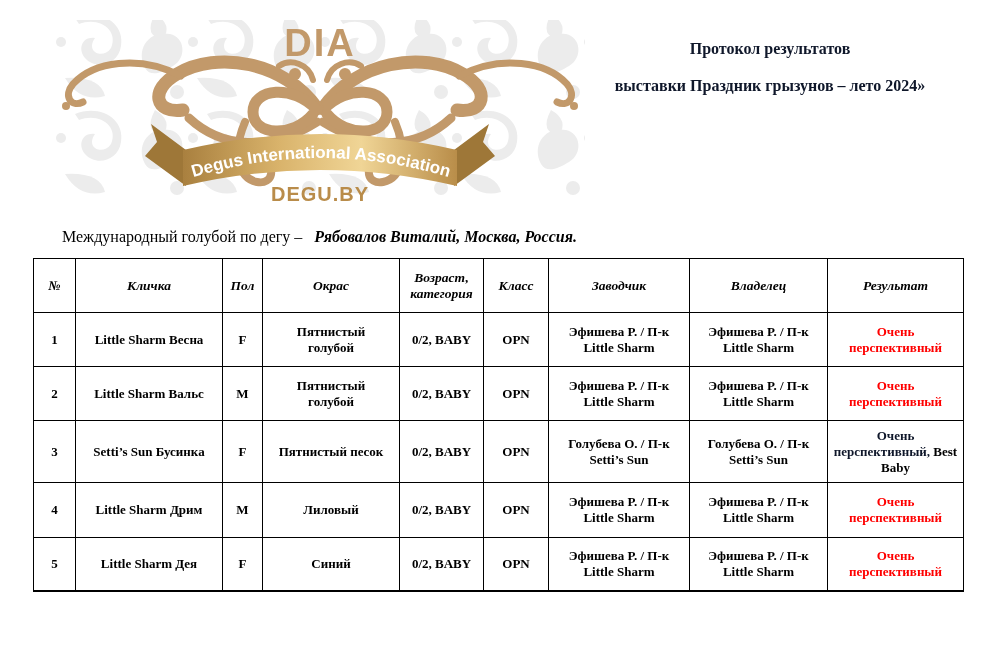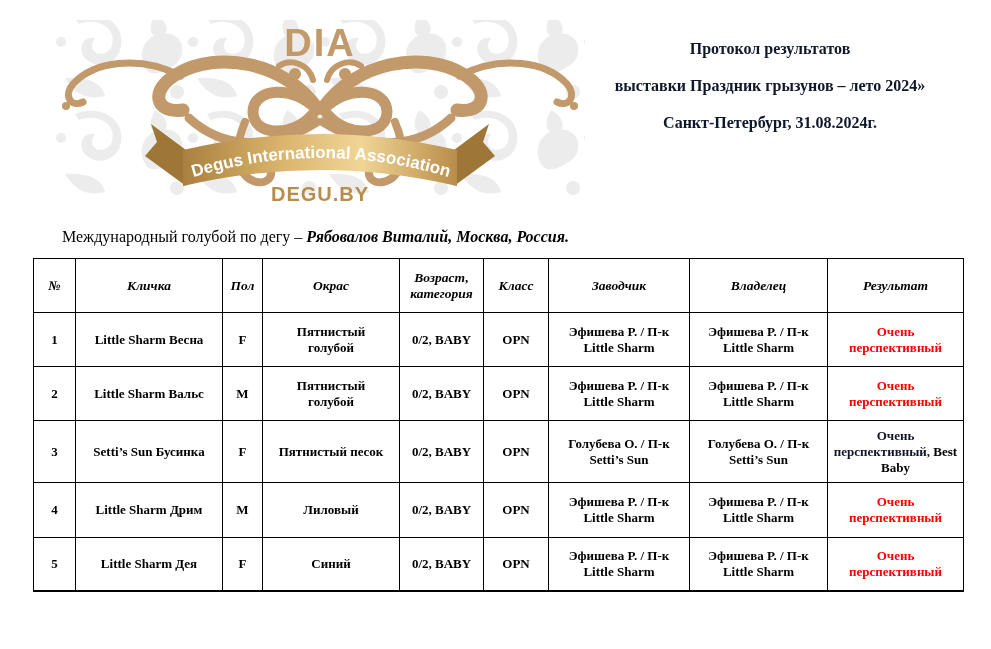--- a/index.html
+++ b/index.html
@@ -5,21 +5,21 @@
   html,body{margin:0;padding:0;}
   body{background:#fff;font-family:"Liberation Serif",serif;-webkit-font-smoothing:antialiased;}
   .page{position:relative;width:991px;height:649px;background:#ffffff;overflow:hidden;padding-left:32px;}
 
   .logo-wrap{position:absolute;left:55px;top:8px;width:530px;height:197px;}
 
   .title-block{position:absolute;left:565px;top:30px;width:410px;text-align:center;
     font-weight:bold;font-size:16px;line-height:37px;color:#0f172a;}
 
   .expert-line{position:absolute;left:62px;top:228px;font-size:16px;color:#000;white-space:nowrap;}
-  .expert-line .expert-name{font-weight:bold;font-style:italic;}
+  .expert-line .expert-name{font-weight:bold;font-style:italic;margin-left:8px;}
 
   table.results{position:absolute;left:33px;top:258px;width:930px;border-collapse:collapse;
     table-layout:fixed;font-family:"Liberation Serif",serif;}
   table.results th,table.results td{border:1px solid #000;text-align:center;vertical-align:middle;
     padding:2px 4px;overflow:hidden;}
   table.results th{font-weight:bold;font-style:italic;font-size:13.5px;}
   table.results td{font-weight:bold;font-size:13px;}
   table.results tr:last-child td{border-bottom:2px solid #000;}
   .preline{white-space:pre-line;}
   .hrow{height:54px;}
@@ -80,21 +80,20 @@
         </text>
       </g>
 
       <text x="265" y="193" text-anchor="middle" font-family="Liberation Sans, sans-serif" font-weight="bold" font-size="20" letter-spacing="1" fill="#b98c4a">DEGU.BY</text>
     </svg>
   </div>
 
   <div class="title-block">
     <div>Протокол результатов</div>
     <div>выставки Праздник грызунов – лето 2024»</div>
-    <div>Санкт-Петербург, 31.08.2024г.</div>
   </div>
 
   <div class="expert-line"><span>Международный голубой по дегу – </span><span class="expert-name">Рябовалов Виталий, Москва, Россия.</span></div>
 
   <table class="results">
     <colgroup>
       <col style="width:42px">
         <col style="width:147px">
         <col style="width:40px">
       <col style="width:137px">

